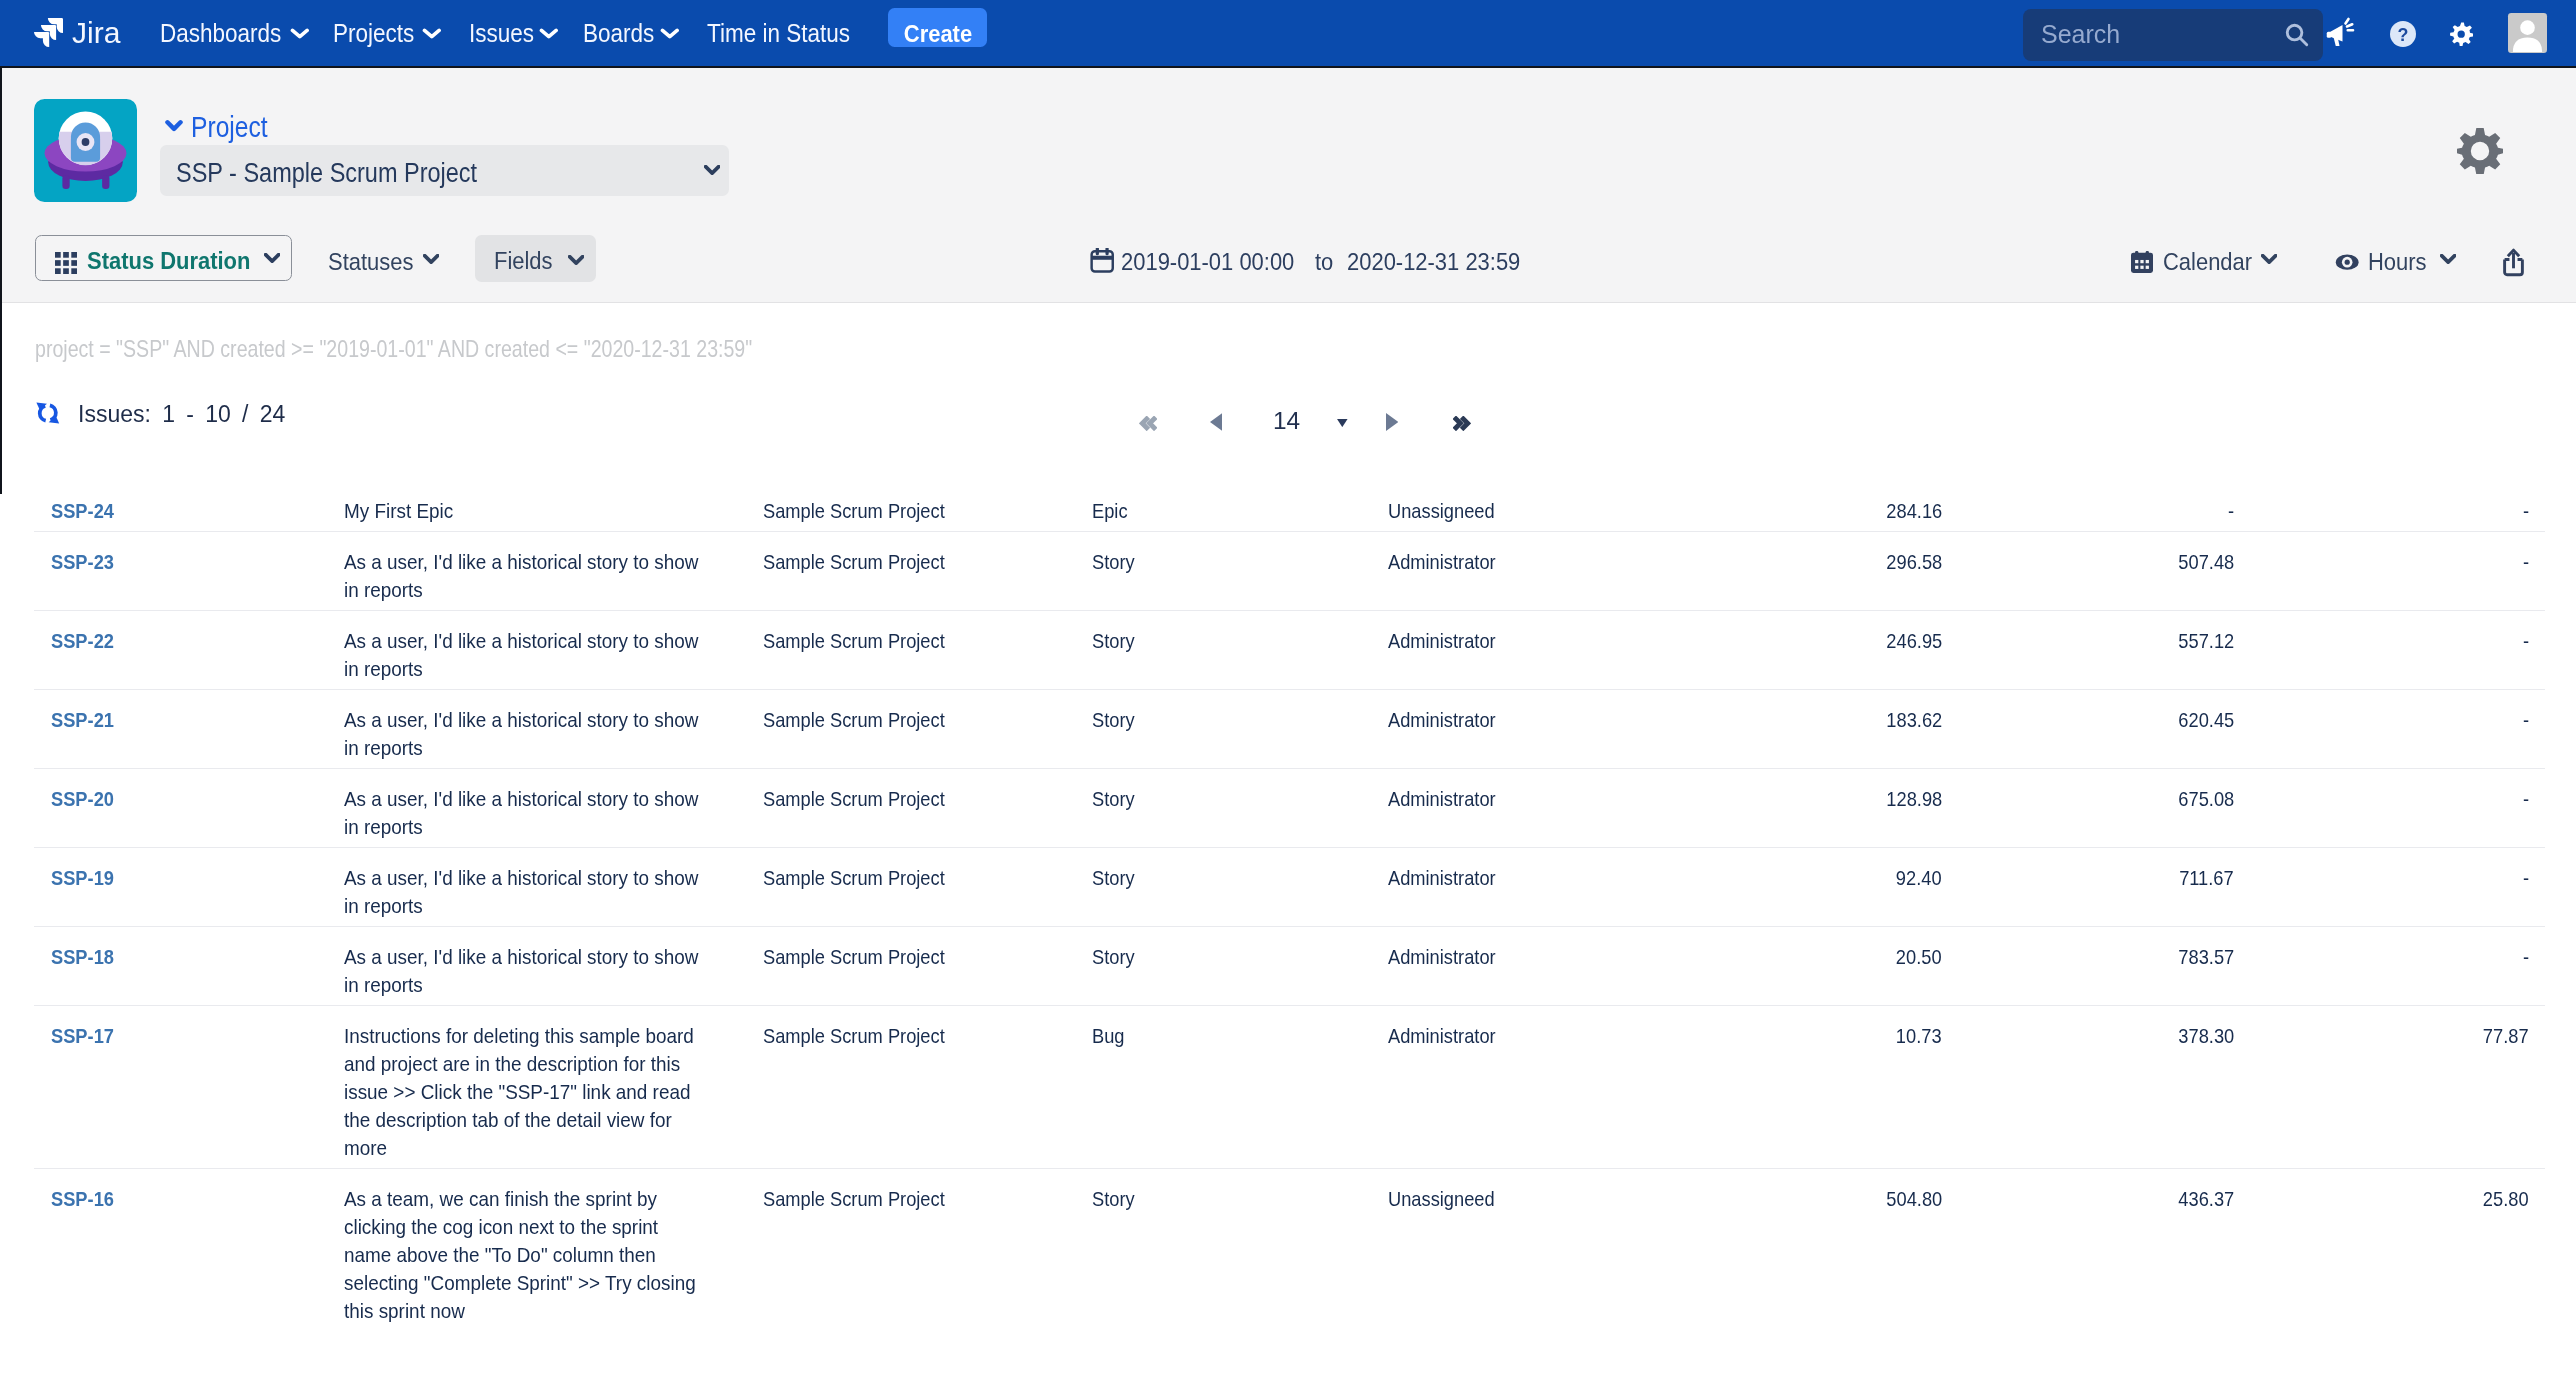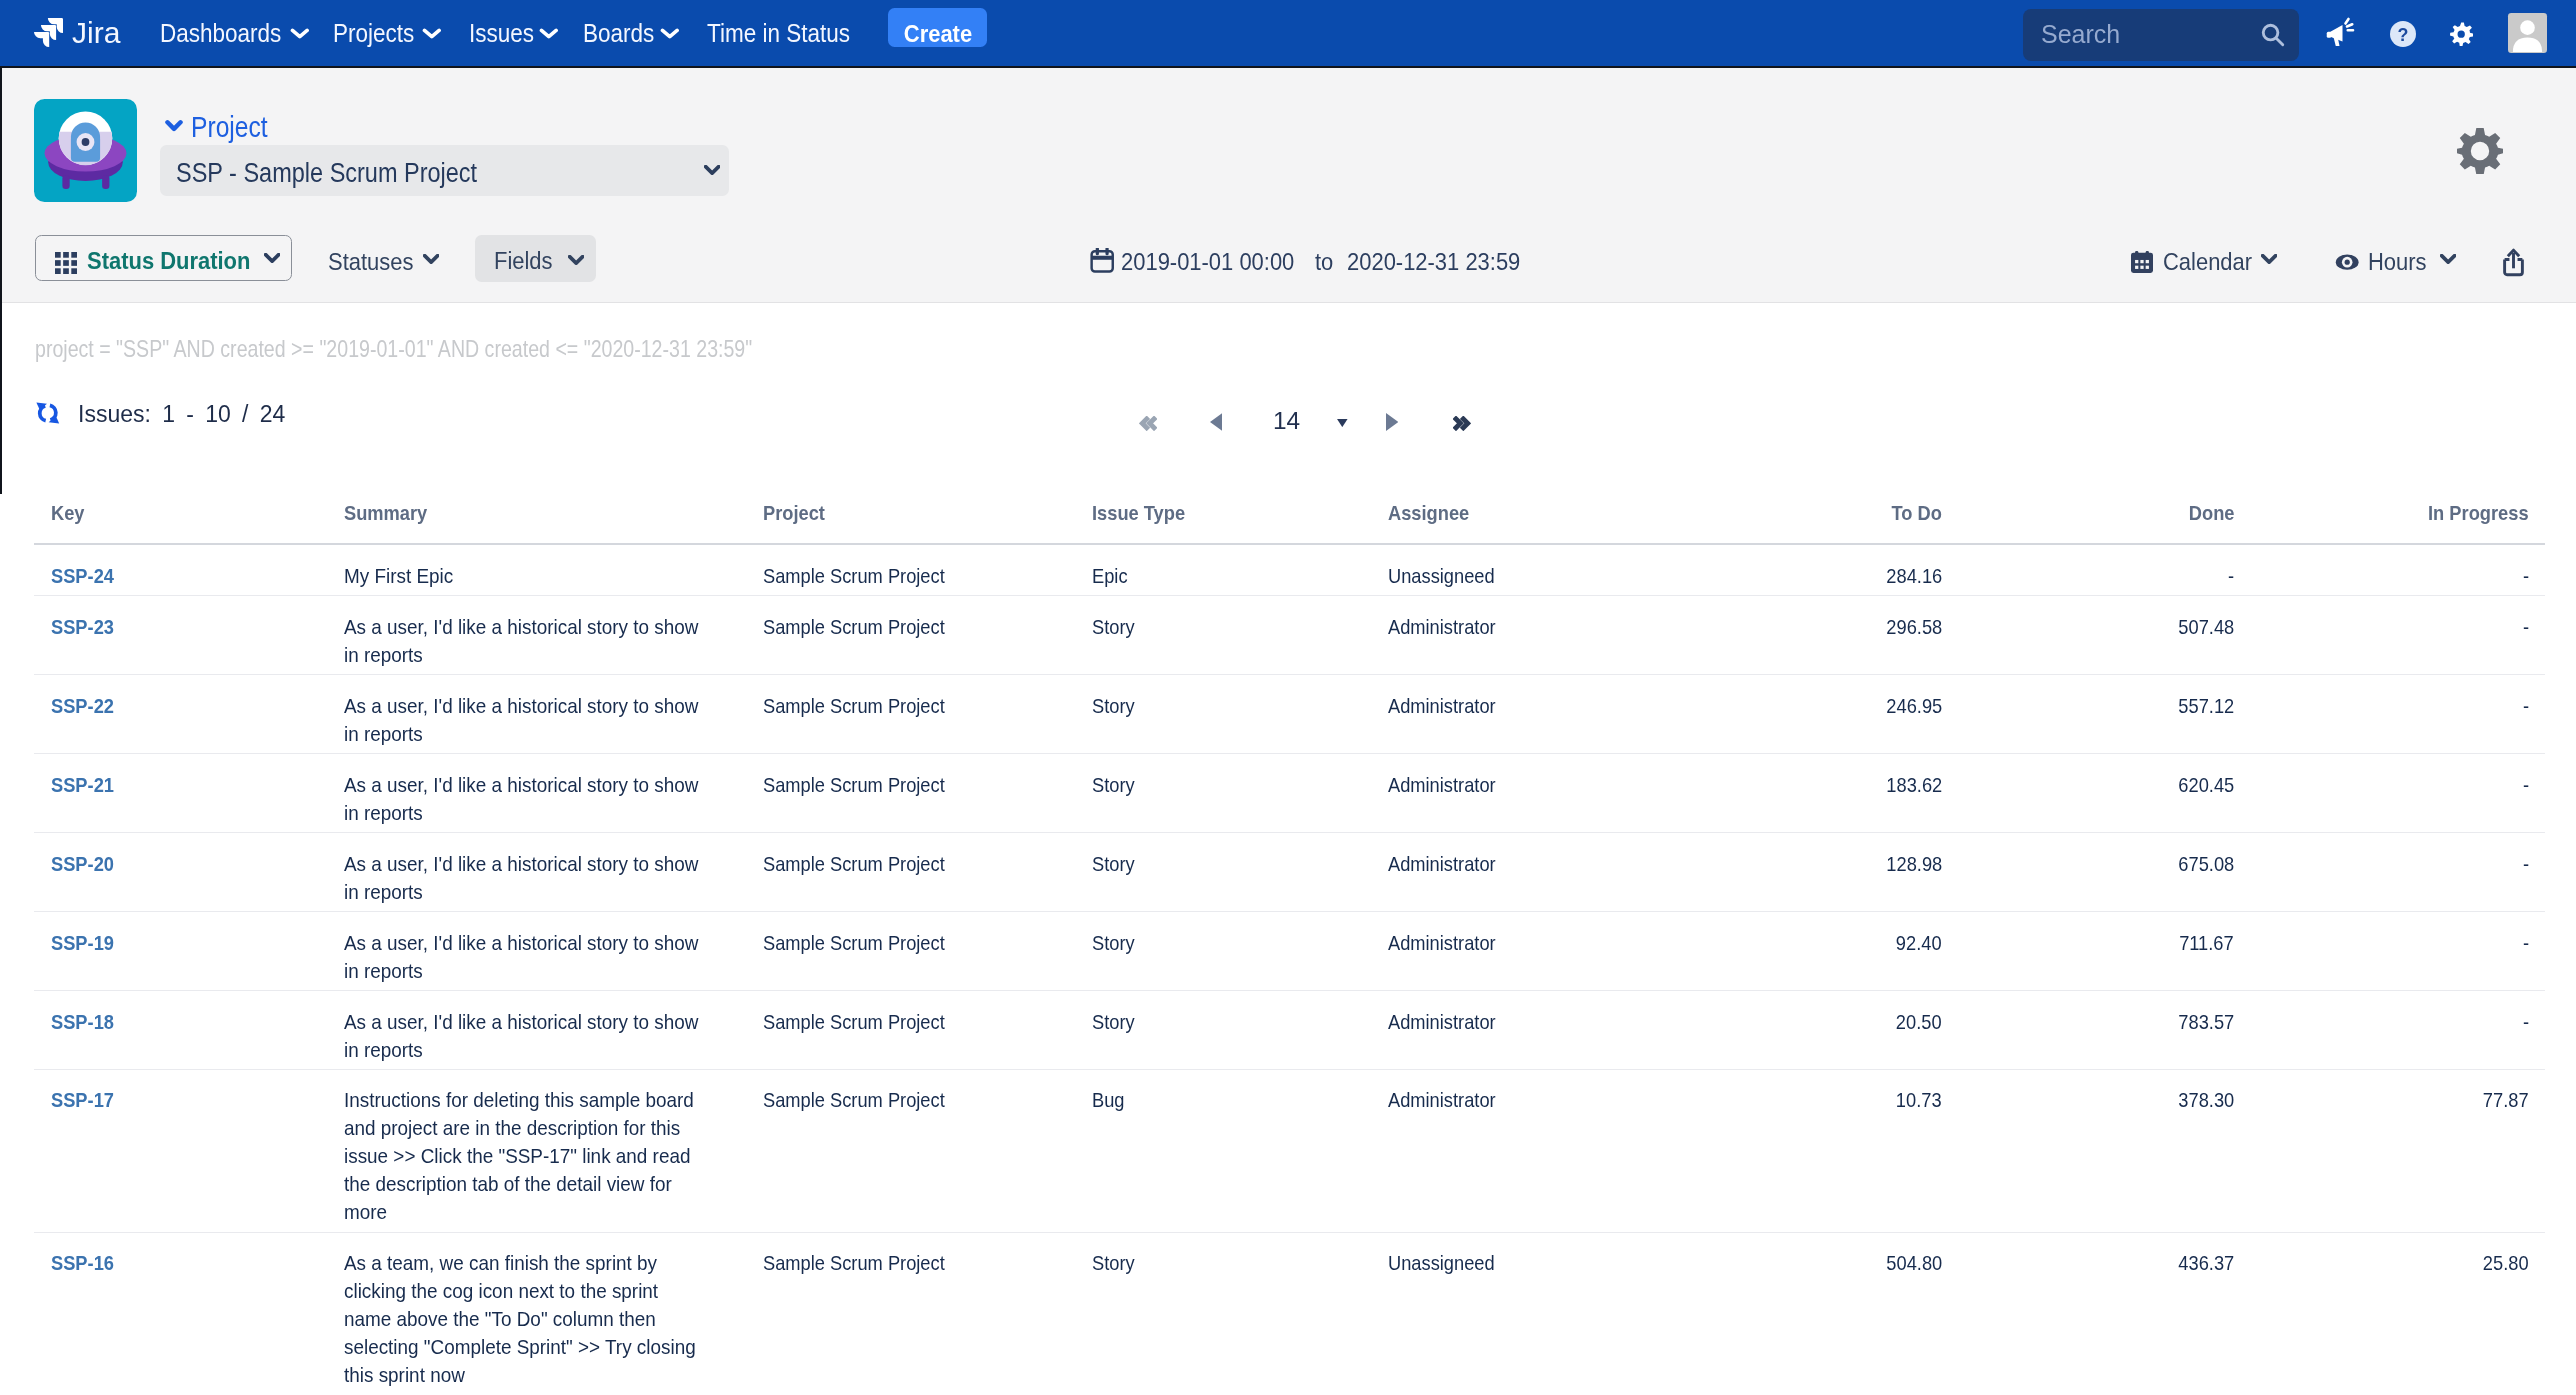--- a/index.html
+++ b/index.html
@@ -9,21 +9,21 @@
 .sx { display:inline-block; transform:scaleX(0.9); transform-origin:0 50%; white-space:nowrap; }
 
 
 #nav { position:absolute; top:0; left:0; width:2576px; height:66px; background:#0a4bad; }
 #nav .item { position:absolute; top:0; height:66px; line-height:66px; color:#f4f7ff; font-size:25px; white-space:nowrap; }
 #blackline { position:absolute; top:66px; left:0; width:2576px; height:2.4px; background:#10141c; }
 #leftline { position:absolute; top:68px; left:0; width:2.4px; height:426px; background:#10141c; }
 #greyarea { position:absolute; top:68px; left:2.4px; width:2574px; height:235px; background:#f4f4f5; border-bottom:0.8px solid #e2e2e4; }
 
 #createbtn { position:absolute; left:888px; top:8.1px; width:99px; height:39px; background:#3380f6; border-radius:6.5px; color:#fff; font-size:24.4px; font-weight:700; text-align:center; line-height:51px; }
-#searchbox { position:absolute; left:2023px; top:9px; width:276px; height:52px; background:#173c78; border-radius:8.1px; }
+#searchbox { position:absolute; left:2023px; top:9px; width:300px; height:52px; background:#173c78; border-radius:8.1px; }
 #searchbox span { position:absolute; left:18px; top:0; line-height:51px; color:#96aacf; font-size:25px; }
 
 
 #projlabel { position:absolute; left:191px; top:111px; font-size:29px; color:#1d5fe0; }
 #projselect { position:absolute; left:160px; top:145px; width:569px; height:51px; background:#e7e8ea; border-radius:6.5px; }
 #projselect .t { position:absolute; left:15.5px; top:3.3px; line-height:51px; font-size:27px; color:#25395c; white-space:nowrap; }
 
 
 #sdbtn { position:absolute; left:35px; top:235px; width:257px; height:46px; border:1.6px solid #8a8f98; border-radius:6.5px; }
 #sdbtn .txt { position:absolute; left:51px; top:0; line-height:50px; font-size:24.4px; font-weight:700; color:#0f766e; white-space:nowrap; }
@@ -250,30 +250,20 @@
 <col style="width:310px">
       <col style="width:419px">
       <col style="width:329px">
       <col style="width:296px">
       <col style="width:310px">
       <col style="width:244px">
       <col style="width:292px">
       <col style="width:311px">
 </colgroup>
 <tbody>
-      <tr>
-        <th class="key"><span class="c">Key</span></th>
-        <th><span class="c">Summary</span></th>
-        <th><span class="c">Project</span></th>
-        <th><span class="c">Issue Type</span></th>
-        <th><span class="c">Assignee</span></th>
-        <th class="r"><span class="c">To Do</span></th>
-        <th class="r"><span class="c">Done</span></th>
-        <th class="r" style="padding-right:16.3px"><span class="c">In Progress</span></th>
-      </tr>
 <tr>
         <td class="key"><span class="c">SSP-24</span></td>
         <td><span class="c2">My First Epic</span></td>
         <td><span class="c">Sample Scrum Project</span></td>
         <td><span class="c">Epic</span></td>
         <td><span class="c">Unassigneed</span></td>
         <td class="r"><span class="c">284.16</span></td>
         <td class="r"><span class="c">-</span></td>
         <td class="r" style="padding-right:16.3px"><span class="c">-</span></td>
       </tr>

